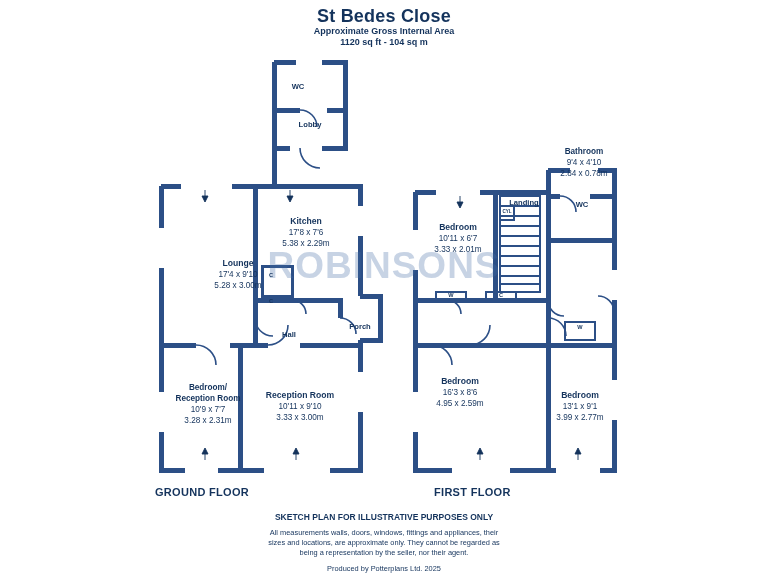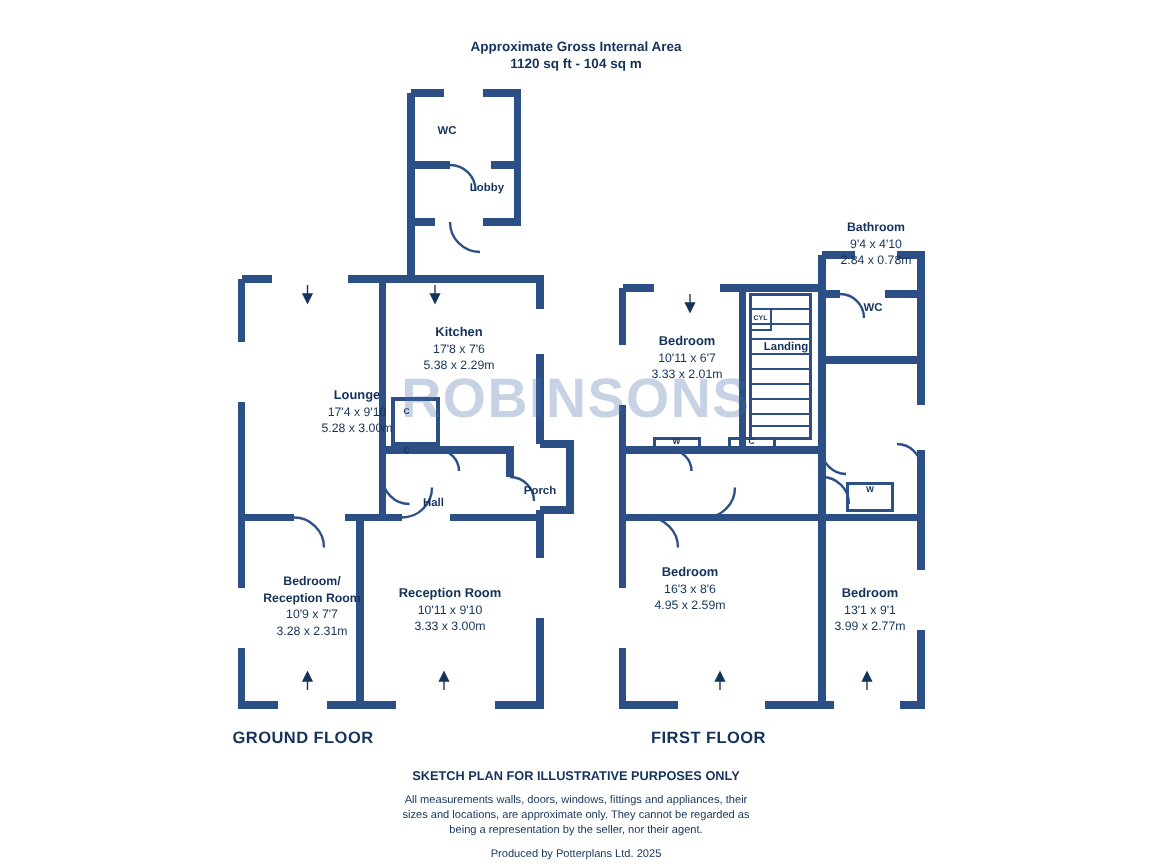--- a/index.html
+++ b/index.html
@@ -147,20 +147,21 @@
     color: rgba(70,110,165,0.30);
     letter-spacing: 2.2px;
     line-height: 22px;
   }
 </style>
 </head>
 <body>
 
 <div class="page">
 
+  <div class="title">St Bedes Close</div>
   <div class="subtitle1">Approximate Gross Internal Area</div>
   <div class="subtitle2">1120 sq ft - 104 sq m</div>
 
   <svg class="plan-svg" width="768" height="576" viewBox="0 0 768 576">
     <g fill="none" stroke="#2c4f86" stroke-width="5" stroke-linecap="butt" shape-rendering="crispEdges">
 
       <path d="M274,62 L345,62 L345,110 L345,148 L322,148"></path>
       <path d="M274,62 L274,148 L274,186"></path>
       <path d="M274,110 L300,110 M327,110 L345,110"></path>
 
@@ -255,21 +256,21 @@
       <path d="M578,460 L578,450 M575,454 L578,448 L581,454 Z"></path>
     </g>
   </svg>
 
   <div class="watermark">
     <div class="wm1">ROBINSONS</div>
   </div>
 
   <div class="tiny-label" style="left:276px; top:82px; width:44px;">WC</div>
 
-  <div class="tiny-label" style="left:284px; top:120px; width:52px;text-align:right;">Lobby</div>
+  <div class="tiny-label" style="left:284px; top:120px; width:52px;">Lobby</div>
 
   <div class="room" style="left:258px; top:216px; width:96px;">
     <span class="rname">Kitchen</span>
     <span class="rdim">17'8 x 7'6</span>
     <span class="rdim">5.38 x 2.29m</span>
   </div>
 
   <div class="room" style="left:158px; top:258px; width:96px;margin-left:32px;">
     <span class="rname">Lounge</span>
     <span class="rdim">17'4 x 9'10</span>
@@ -297,21 +298,21 @@
   </div>
 
   <div class="floor-label" style="left:155px; top:486px;">GROUND FLOOR</div>
 
   <div class="room small" style="left:536px; top:146px; width:96px;">
     <span class="rname">Bathroom</span>
     <span class="rdim">9'4 x 4'10</span>
     <span class="rdim">2.84 x 0.78m</span>
   </div>
 
-  <div class="tiny-label" style="left:498px; top:198px; width:52px;margin-top:28px;">Landing</div>
+  <div class="tiny-label" style="left:498px; top:198px; width:52px;">Landing</div>
 
   <div class="tiny-label" style="left:562px; top:200px; width:40px;">WC</div>
 
   <div class="room" style="left:410px; top:222px; width:96px;">
     <span class="rname">Bedroom</span>
     <span class="rdim">10'11 x 6'7</span>
     <span class="rdim">3.33 x 2.01m</span>
   </div>
 
   <div class="room" style="left:406px; top:376px; width:108px;">

